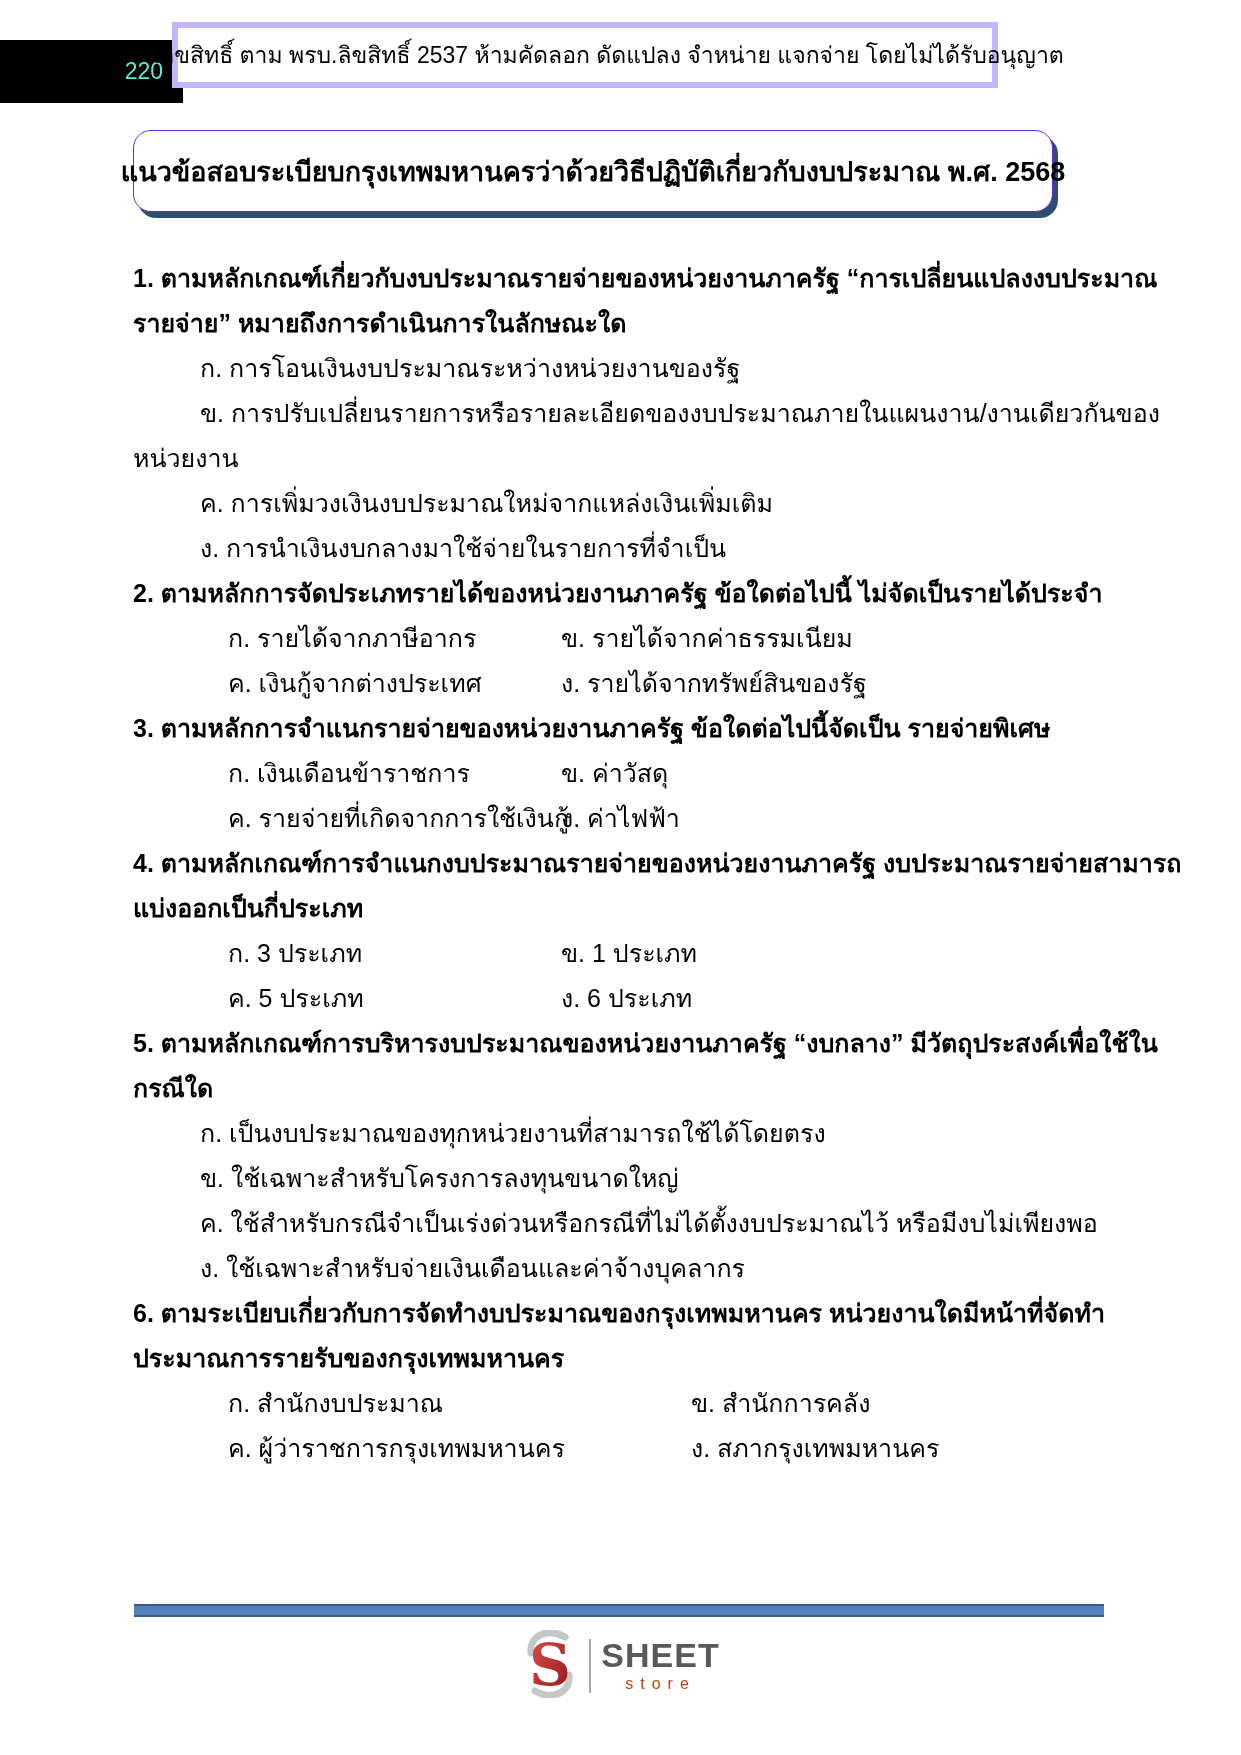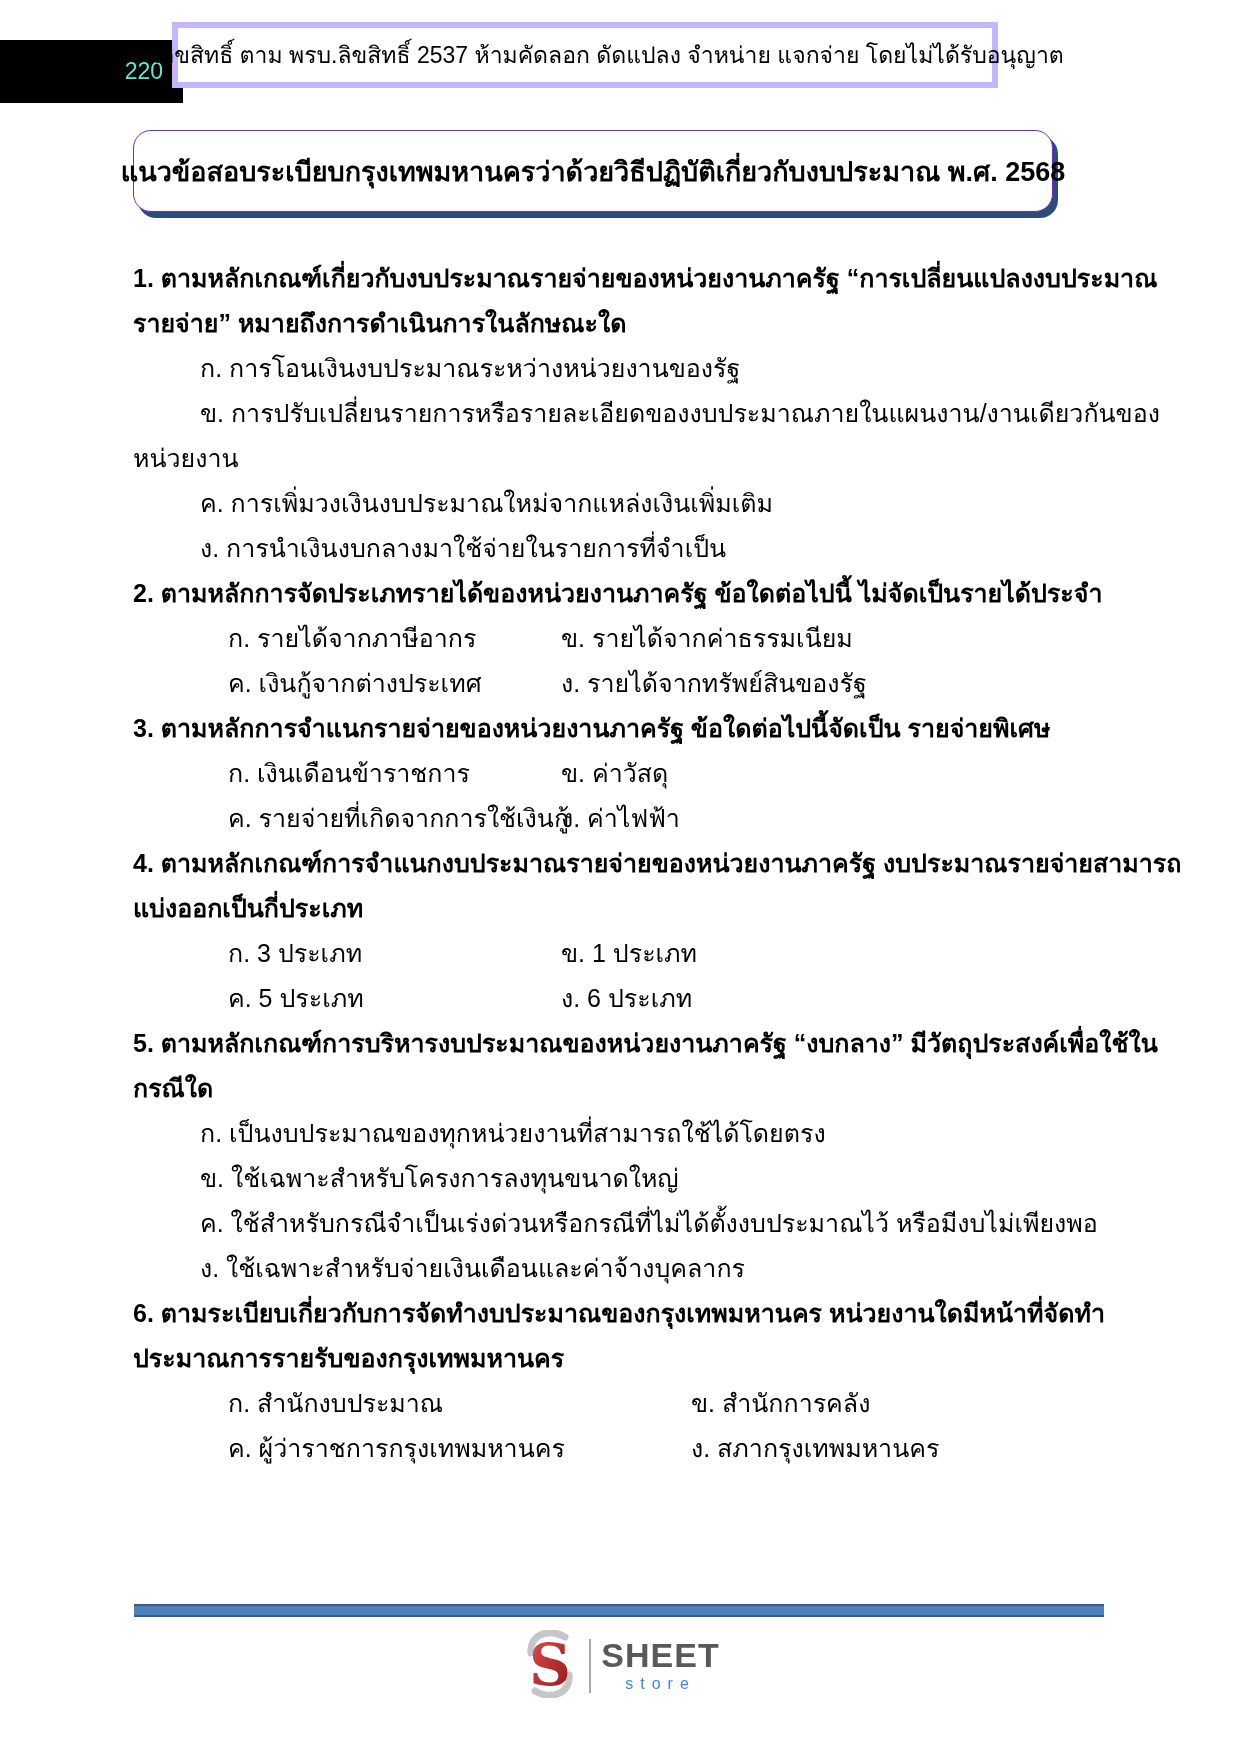--- a/index.html
+++ b/index.html
@@ -52,21 +52,21 @@
     background:#4f81bd;
     border-top:2px solid #385d8a;border-bottom:2px solid #385d8a;
   }
   .footer-logo{
     position:absolute;left:0;top:1630px;width:1241px;
     display:flex;align-items:center;justify-content:center;gap:10px;
   }
   .logo-divider{width:2px;height:54px;background:#a7a9ac;}
   .logo-text-col{display:flex;flex-direction:column;align-items:center;}
   .logo-sheet{font-size:34px;font-weight:bold;color:#58595b;letter-spacing:1px;line-height:34px;}
-  .logo-store{font-size:16px;color:#3b82f6;letter-spacing:7px;line-height:20px;margin-top:2px;}
+  .logo-store{font-size:16px;color:#c2410c;letter-spacing:7px;line-height:20px;margin-top:2px;}
 </style>
 </head>
 <body>
 
 <div class="page">
 
   <div class="page-number-box">
     <span>220</span>
   </div>
   <div class="copyright-box">

